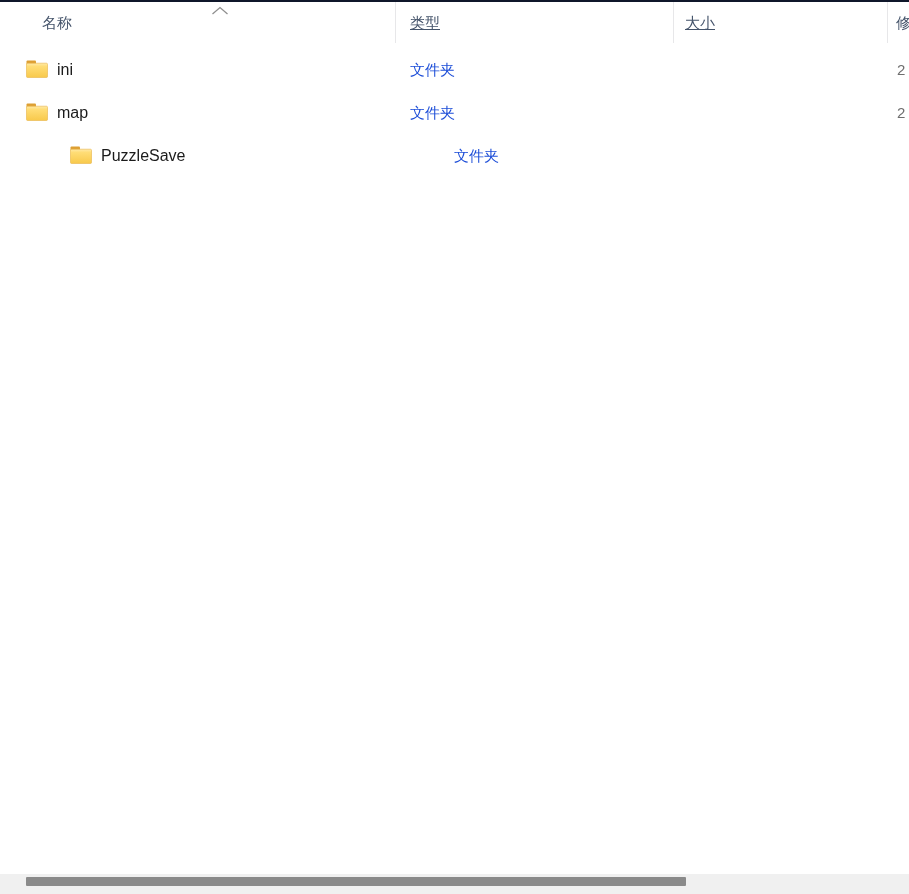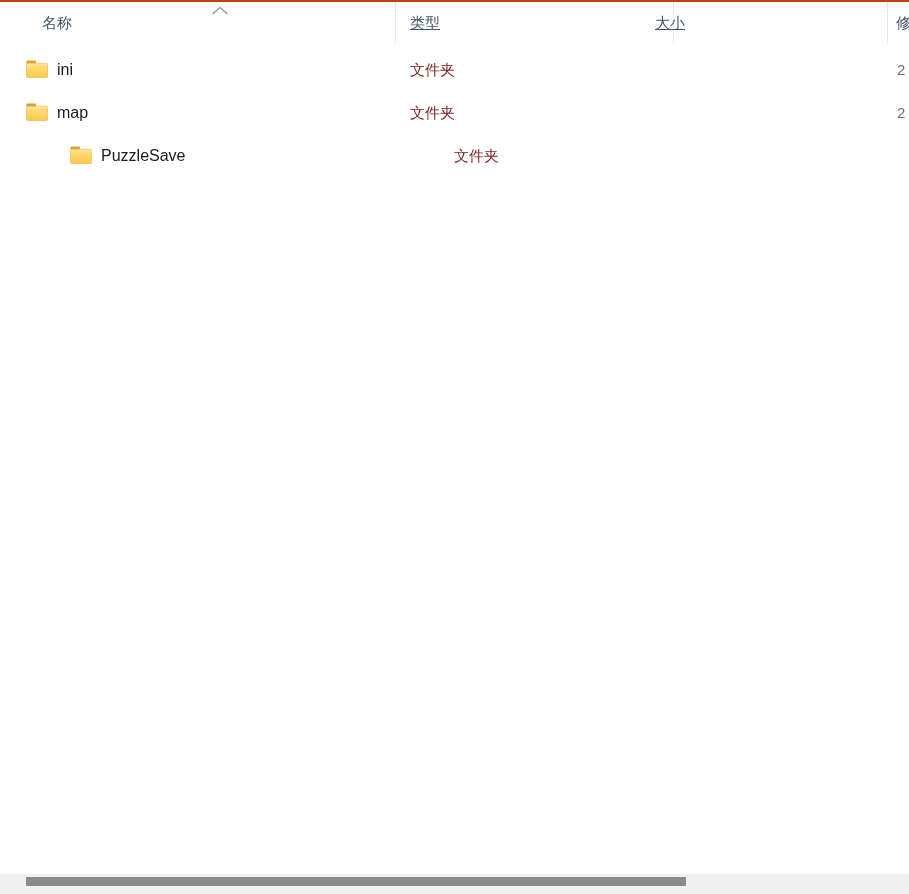--- a/index.html
+++ b/index.html
@@ -4,30 +4,30 @@
 <style>
   * { margin: 0; padding: 0; box-sizing: border-box; }
   html, body { width: 909px; height: 894px; overflow: hidden; background: #ffffff; }
   body { font-family: "Liberation Sans", "DejaVu Sans", sans-serif; position: relative; }
 
   .window { position: absolute; inset: 0; background: #ffffff; overflow: hidden; }
 
   
   .header {
     position: absolute; top: 0; left: 0; width: 909px; height: 43px;
-    border-top: 2px solid #c2410c; background: #ffffff;
+    border-top: 2px solid #0f172a; background: #ffffff;
   }
   .sort-indicator { position: absolute; left: 211px; top: 0px; width: 18px; height: 10px; }
   .col-label {
     position: absolute; top: 0; height: 41px; line-height: 41px;
     font-size: 15px; color: #44536a; white-space: nowrap; cursor: default;
   }
   .col-name { left: 42px; }
   .col-type { left: 410px; text-decoration: underline; }
-  .col-size { left: 655px; text-decoration: underline; }
+  .col-size { left: 685px; text-decoration: underline; }
   .col-date { left: 896px; }
   .divider {
     position: absolute; top: 0; width: 1px; height: 41px; background: #e7e7e9;
     cursor: col-resize;
   }
   .d1 { left: 395px; }
   .d2 { left: 673px; }
   .d3 { left: 887px; }
 
   
@@ -37,21 +37,21 @@
   .r1 { top: 48px; }
   .r2 { top: 91px; }
   .r3 { top: 134px; margin-left: 44px; }
   .folder-icon { position: absolute; left: 26px; top: 12px; width: 22px; height: 18px; }
   .file-name {
     position: absolute; left: 57px; top: 0; height: 43px; line-height: 43px;
     font-size: 16px; color: #1b1b1b; white-space: nowrap;
   }
   .file-type {
     position: absolute; left: 410px; top: 0; height: 43px; line-height: 43px;
-    font-size: 15px; color: #7f1d1d; white-space: nowrap;
+    font-size: 15px; color: #1d4ed8; white-space: nowrap;
   }
   .file-date {
     position: absolute; left: 897px; top: 0; height: 43px; line-height: 43px;
     font-size: 15px; color: #6e6e6e; white-space: nowrap;
   }
 
   
   .hscroll-track {
     position: absolute; left: 0; top: 874px; width: 909px; height: 20px;
     background: #f0f0f0;

